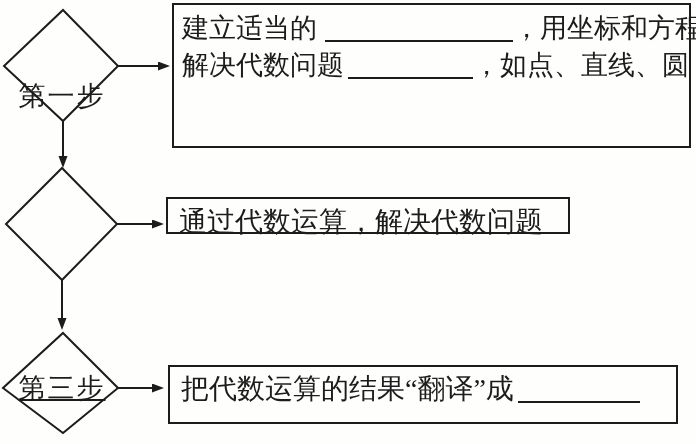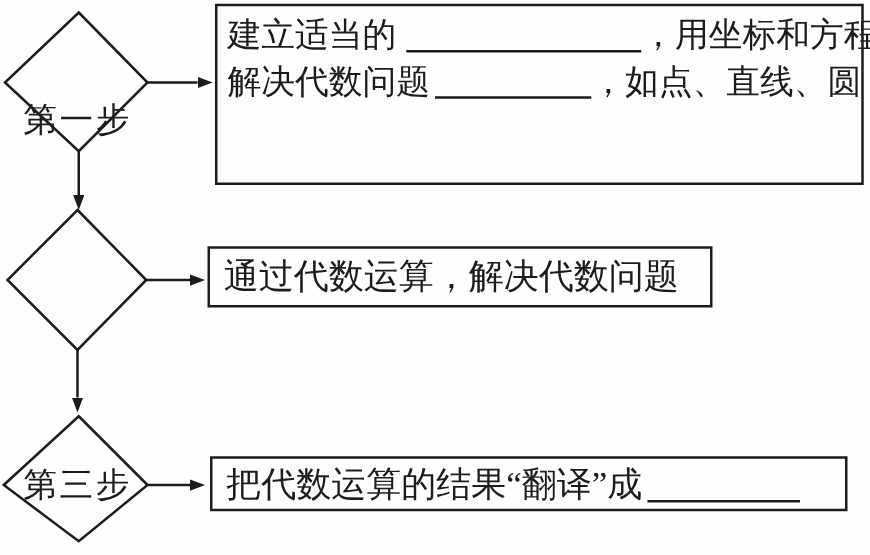--- a/index.html
+++ b/index.html
@@ -50,30 +50,30 @@
   .box1 .tline {
     display: block;
     line-height: 37px;
     height: 37px;
     white-space: nowrap;
   }
   .box2 {
     left: 166px;
     top: 197px;
     width: 404px;
-    height: 49px;
+    height: 37px;
     padding-left: 11px;
     font-size: 28px;
     line-height: 45px;
   }
   .box3 {
     left: 168px;
     top: 365px;
     width: 510px;
-    height: 44px;
+    height: 59px;
     padding-left: 11px;
     font-size: 28px;
     line-height: 43px;
   }
   .blank {
     display: inline-block;
     height: 1em;
     border-bottom: 2px solid #1c1c1c;
     vertical-align: -5px;
   }
@@ -99,21 +99,21 @@
     <polygon points="63,333 118,388 63,433 3,388" fill="#fefefd" stroke="#1c1c1c" stroke-width="2"></polygon>
 
     <line x1="118" y1="66" x2="158" y2="66" stroke="#1c1c1c" stroke-width="2" marker-end="url(#arrowhead)"></line>
     <line x1="63" y1="121" x2="63" y2="156" stroke="#1c1c1c" stroke-width="2" marker-end="url(#arrowhead)"></line>
     <line x1="117" y1="224" x2="152" y2="224" stroke="#1c1c1c" stroke-width="2" marker-end="url(#arrowhead)"></line>
     <line x1="62" y1="280" x2="62" y2="318" stroke="#1c1c1c" stroke-width="2" marker-end="url(#arrowhead)"></line>
     <line x1="118" y1="388" x2="152" y2="388" stroke="#1c1c1c" stroke-width="2" marker-end="url(#arrowhead)"></line>
   </svg>
 
   <div class="diamond-label" style="left:62px; top:66px;margin-top:30px;">第一步</div>
-  <div class="diamond-label" style="left:62px; top:388px;">第三步</div>
+  <div class="diamond-label" style="left:62px; top:388px;text-decoration:underline;">第三步</div>
 
   <div class="box box1">
     <span class="tline">
       <span>建立适当的</span><span class="blank blank-b1l1"></span><span>，用坐标和方程</span>
     </span>
     <span class="tline">
       <span>解决代数问题</span><span class="blank blank-b1l2"></span><span>，如点、直线、圆</span>
     </span>
   </div>
 

